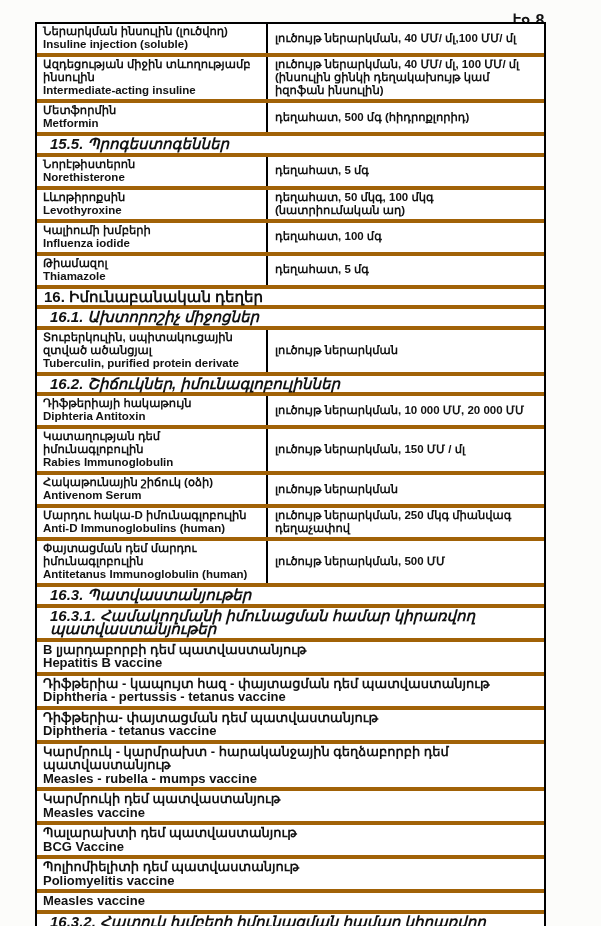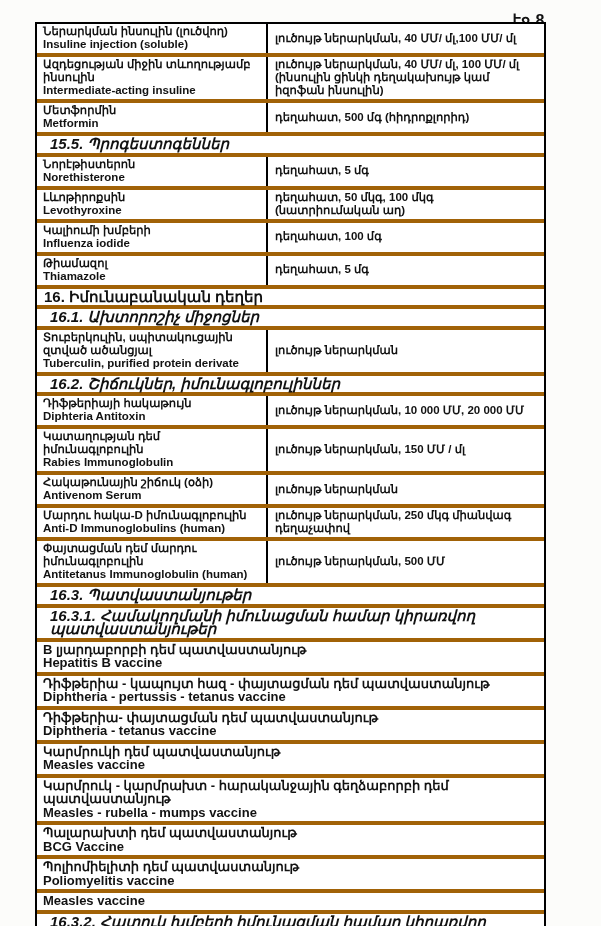--- a/index.html
+++ b/index.html
@@ -218,26 +218,26 @@
     </div>
     <div class="row vaccine-row">
       <span class="name-hy">Դիֆթերիա - կապույտ հազ - փայտացման դեմ պատվաստանյութ</span>
       <span class="name-en">Diphtheria - pertussis - tetanus vaccine</span>
     </div>
     <div class="row vaccine-row">
       <span class="name-hy">Դիֆթերիա- փայտացման դեմ պատվաստանյութ</span>
       <span class="name-en">Diphtheria - tetanus vaccine</span>
     </div>
     <div class="row vaccine-row">
+      <span class="name-hy">Կարմրուկ - կարմրախտ - հարականջային գեղձաբորբի դեմ պատվաստանյութ</span>
+      <span class="name-en">Measles - rubella - mumps vaccine</span>
+    </div>
+    <div class="row vaccine-row">
       <span class="name-hy">Կարմրուկի դեմ պատվաստանյութ</span>
       <span class="name-en">Measles vaccine</span>
-    </div>
-    <div class="row vaccine-row">
-      <span class="name-hy">Կարմրուկ - կարմրախտ - հարականջային գեղձաբորբի դեմ պատվաստանյութ</span>
-      <span class="name-en">Measles - rubella - mumps vaccine</span>
     </div>
     <div class="row vaccine-row">
       <span class="name-hy">Պալարախտի դեմ պատվաստանյութ</span>
       <span class="name-en">BCG Vaccine</span>
     </div>
     <div class="row vaccine-row">
       <span class="name-hy">Պոլիոմիելիտի դեմ պատվաստանյութ</span>
       <span class="name-en">Poliomyelitis vaccine</span>
     </div>
     <div class="row vaccine-row">

